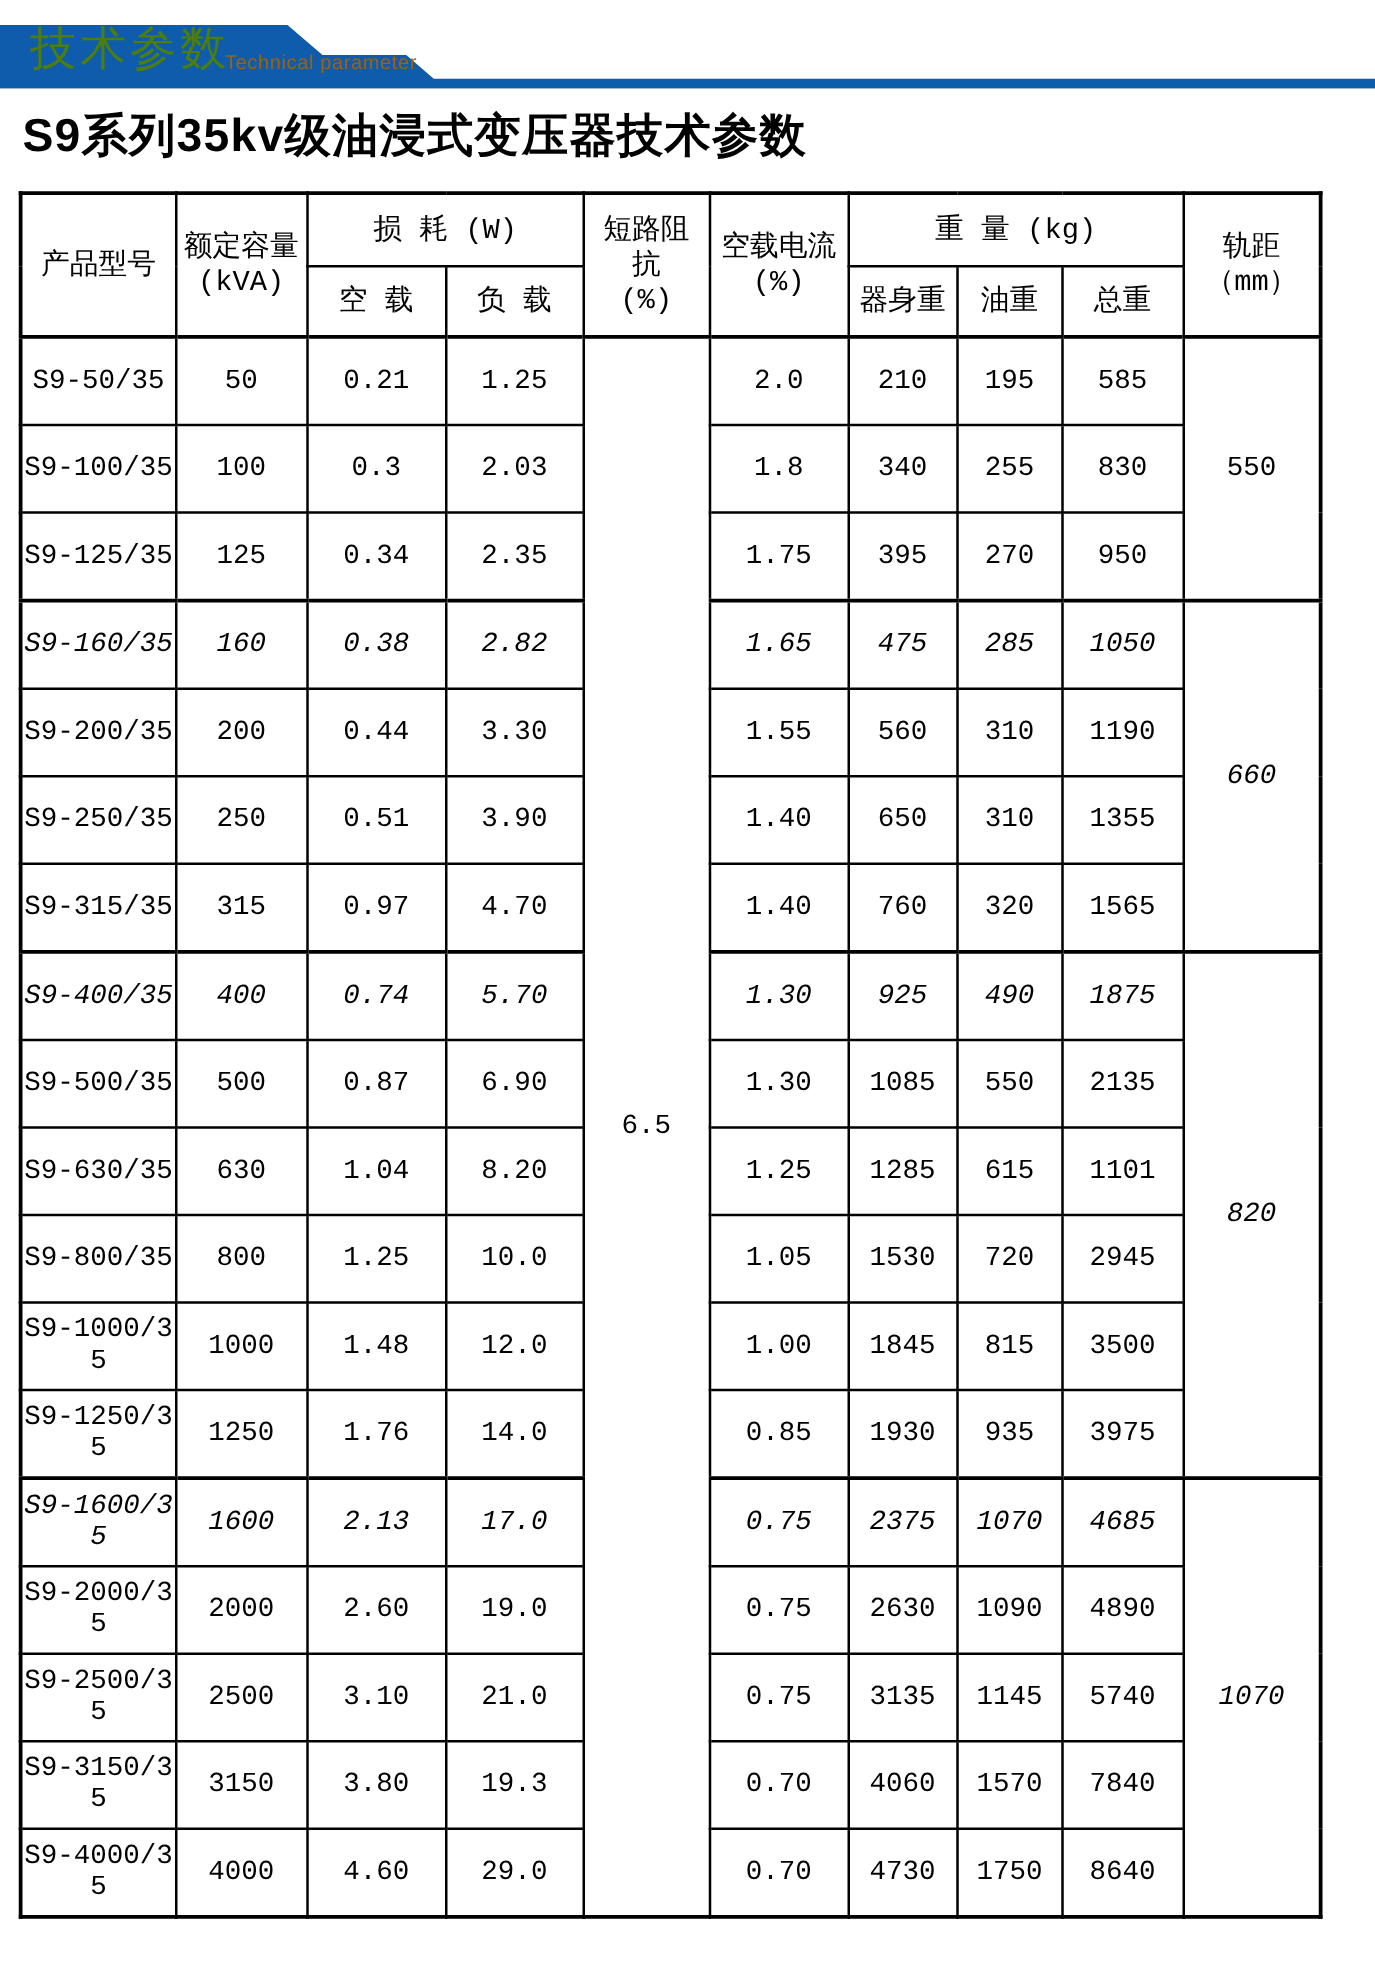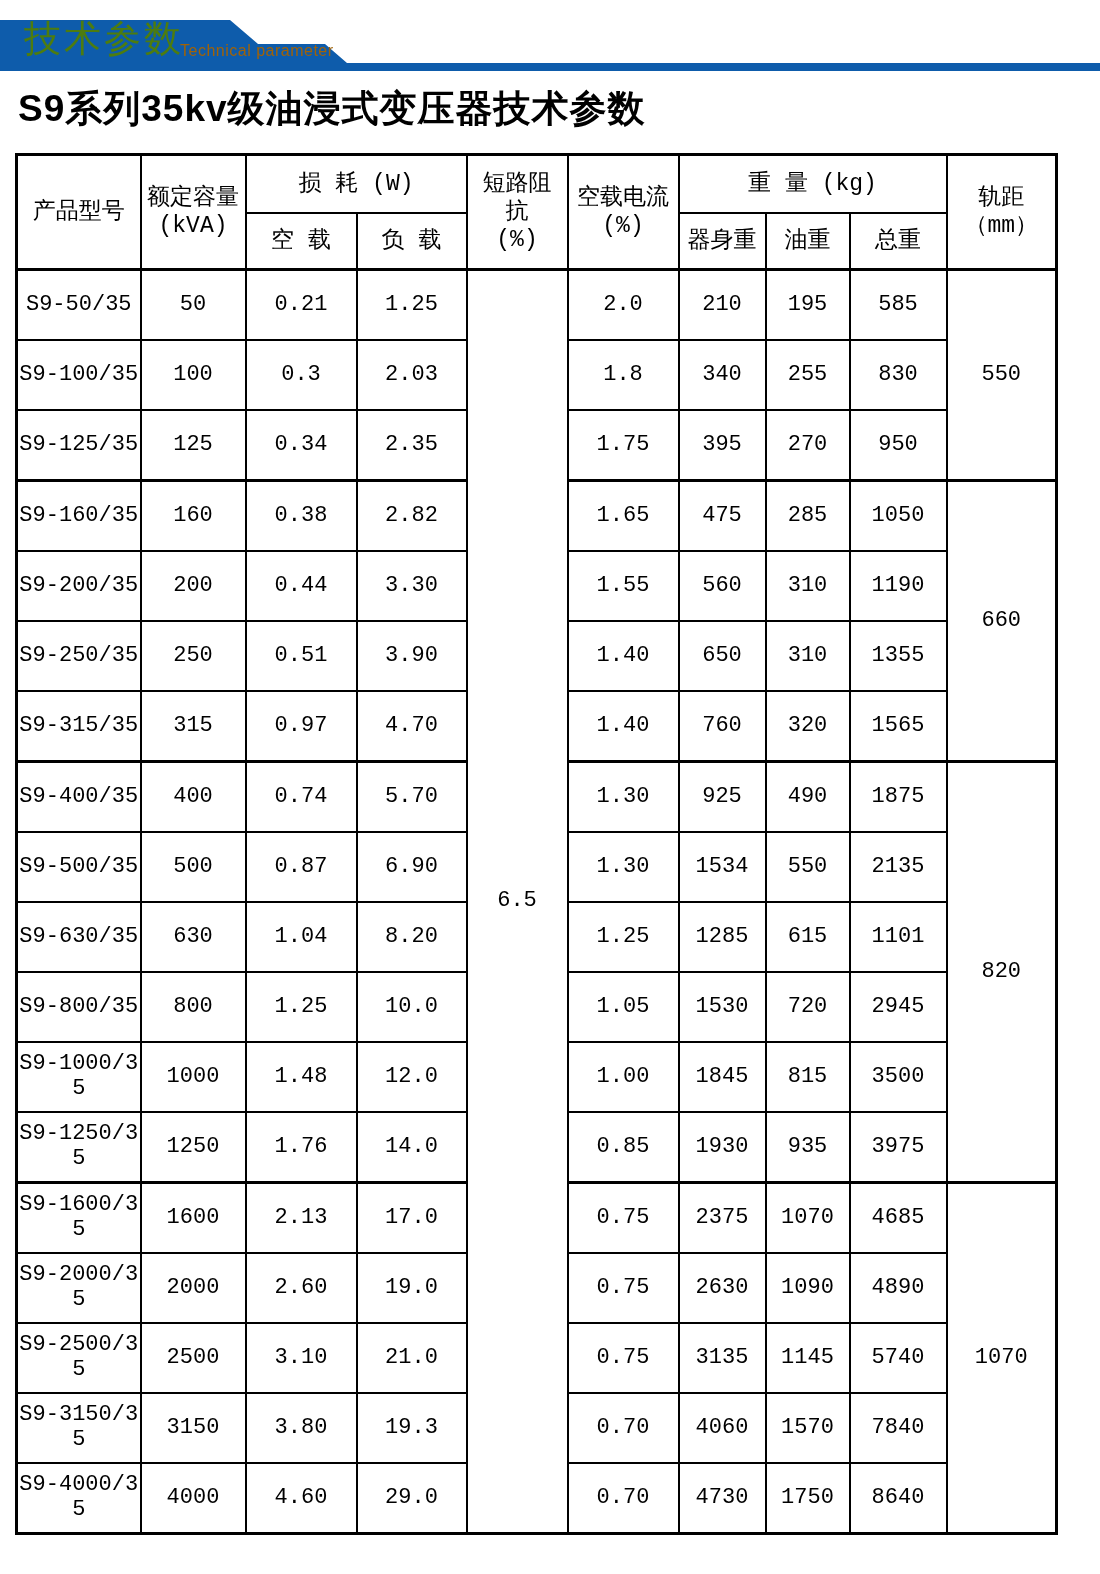--- a/index.html
+++ b/index.html
@@ -34,21 +34,21 @@
   }
   table.spec th,table.spec td{
     border:2px solid #000;text-align:center;vertical-align:middle;
     padding:0;font-weight:normal;overflow:hidden;
   }
   tr.h1{height:58px;} tr.h2{height:57px;}
   .hd{font-size:23px;line-height:1.22;white-space:pre-line;}
   .bb3{border-bottom-width:3px !important;}
   table.spec tbody td{font-size:22px;height:68px;line-height:1.12;}
   td.model-cell{word-break:break-all;}
-  tr.gt td{border-top-width:3px;}
+  tr.gt td{border-top-width:3px;font-style:italic;}
 </style>
 </head>
 <body>
 
 <div class="banner" style="background: rgb(14, 92, 171);"></div>
 <div class="banner-cn">技术参数</div>
 <div class="banner-en">Technical parameter</div>
 
 <div class="page-title">S9系列35kv级油浸式变压器技术参数</div>
 
@@ -172,21 +172,21 @@
         <td>490</td>
         <td>1875</td>
         <td rowspan="6">820</td>
       </tr>
       <tr>
         <td class="model-cell">S9-500/35</td>
         <td>500</td>
         <td>0.87</td>
         <td>6.90</td>
         <td>1.30</td>
-        <td>1534</td>
+        <td>1085</td>
         <td>550</td>
         <td>2135</td>
       </tr>
       <tr>
         <td class="model-cell">S9-630/35</td>
         <td>630</td>
         <td>1.04</td>
         <td>8.20</td>
         <td>1.25</td>
         <td>1285</td>

